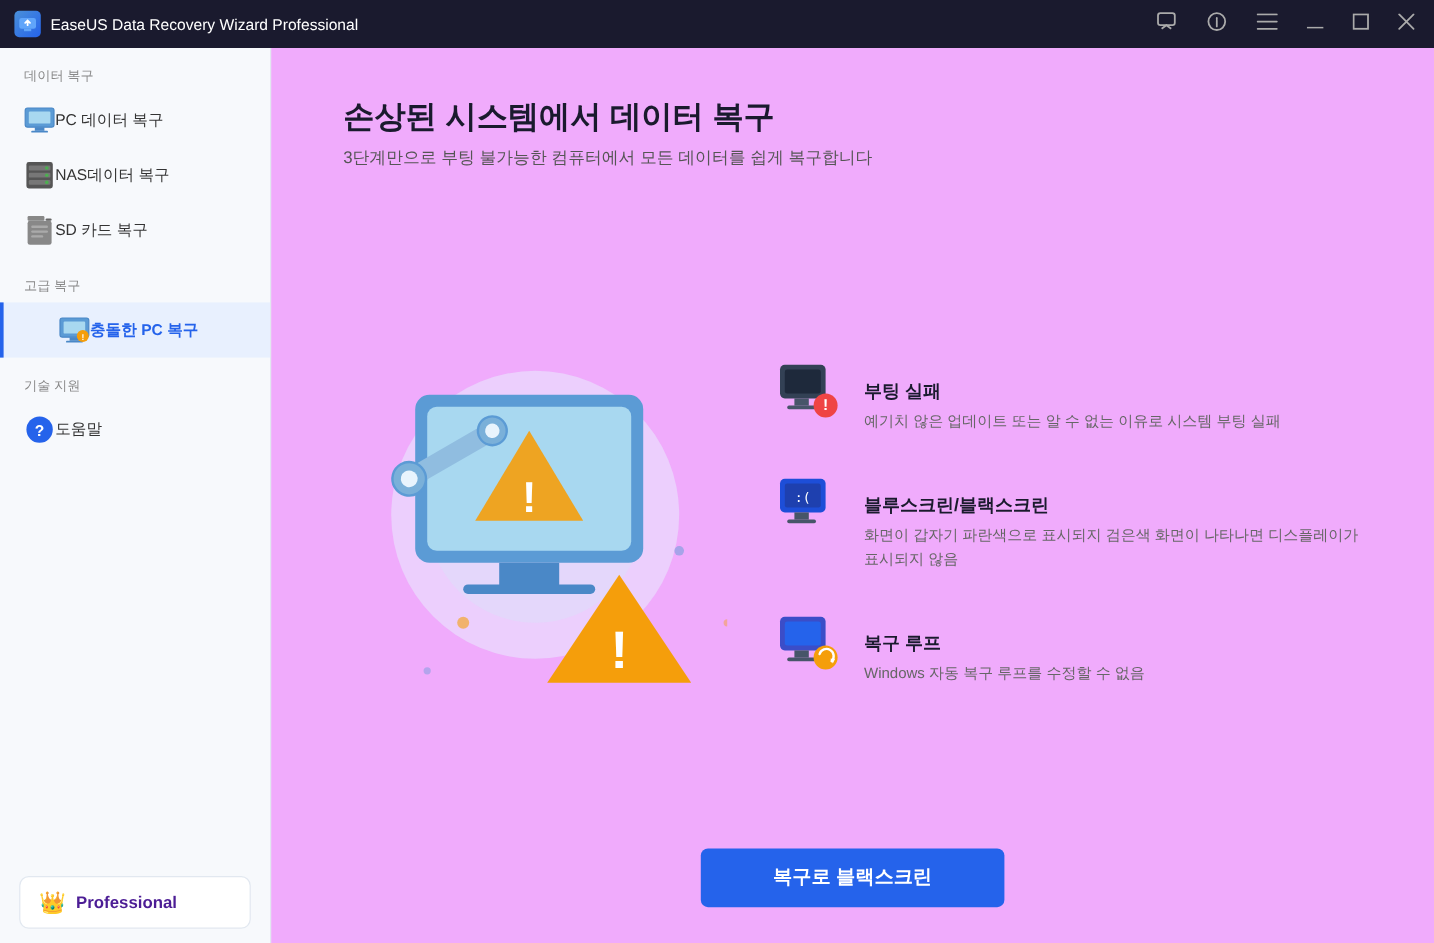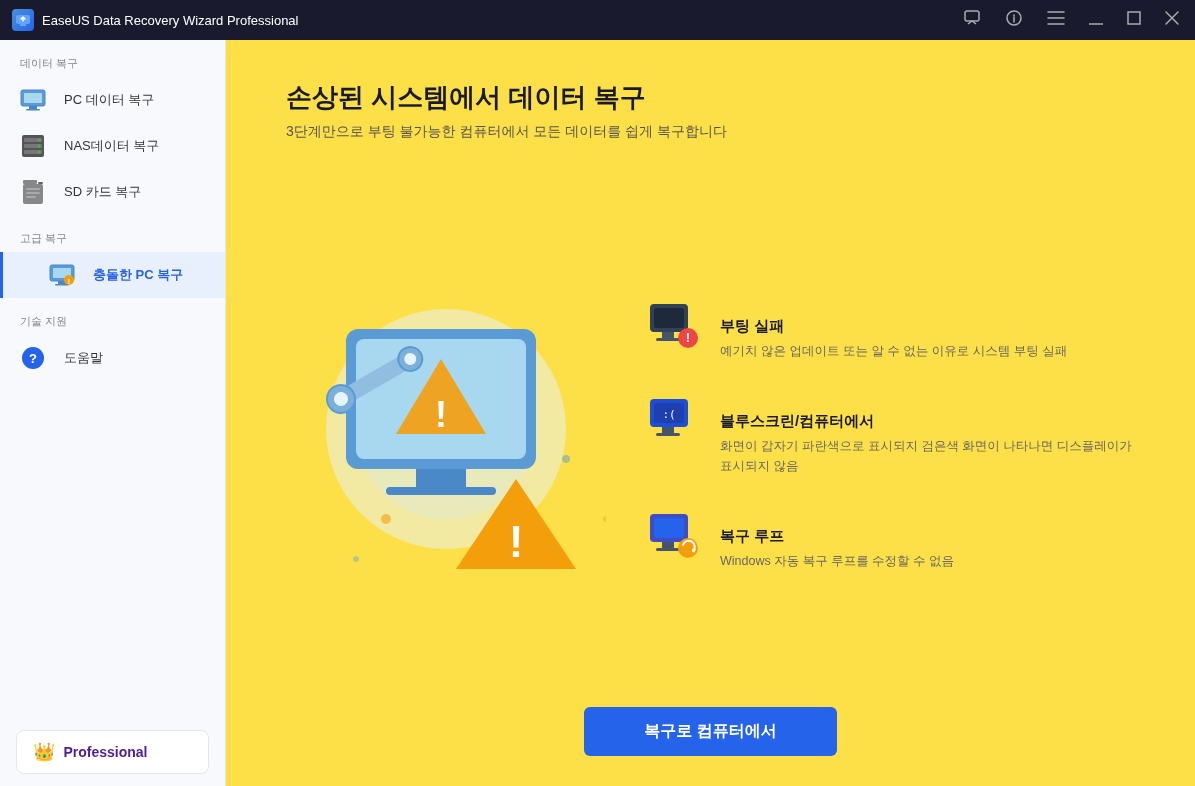--- a/index.html
+++ b/index.html
@@ -66,21 +66,21 @@
     }
     .sidebar-section-label {
       color: #888;
       font-size: 11px;
       padding: 16px 20px 6px 20px;
       font-weight: 500;
     }
     .sidebar-item {
       display: flex;
       align-items: center;
-      gap: 18px;
+      gap: 0;
       padding: 10px 20px;
       cursor: pointer;
       border-radius: 0;
       color: #333;
       font-size: 13px;
       position: relative;
       text-align: right;
     }
     .sidebar-item.active {
       background: #e8f0fe;
@@ -131,21 +131,21 @@
     }
     .pro-label {
       color: #4c1d95;
       font-size: 14px;
       font-weight: 600;
     }
 
     
     .main-content {
       flex: 1;
-      background: #fde047;
+      background: #f0abfc;
       padding: 40px 60px 30px 60px;
       display: flex;
       flex-direction: column;
     }
     .main-title {
       font-size: 26px;
       font-weight: 700;
       color: #1a1a2e;
       margin-bottom: 8px;
     }
@@ -422,21 +422,21 @@
           <div class="feature-icon-wrap">
             <svg width="52" height="48" viewBox="0 0 52 48" fill="none">
               <rect x="2" y="2" width="38" height="28" rx="4" fill="#1d4ed8"></rect>
               <rect x="6" y="6" width="30" height="20" rx="2" fill="#1e40af"></rect>
               <text x="21" y="21" text-anchor="middle" fill="white" font-size="11" font-family="monospace">:( </text>
               <rect x="14" y="30" width="12" height="6" fill="#475569"></rect>
               <rect x="8" y="36" width="24" height="3" rx="1.5" fill="#475569"></rect>
             </svg>
           </div>
           <div class="feature-text">
-            <h3>블루스크린/컴퓨터에서</h3>
+            <h3>블루스크린/블랙스크린</h3>
             <p>화면이 갑자기 파란색으로 표시되지 검은색 화면이 나타나면 디스플레이가 표시되지 않음</p>
           </div>
         </div>
 
         <div class="feature-item">
           <div class="feature-icon-wrap">
             <svg width="52" height="48" viewBox="0 0 52 48" fill="none">
               <rect x="2" y="2" width="38" height="28" rx="4" fill="#3b4dc8"></rect>
               <rect x="6" y="6" width="30" height="20" rx="2" fill="#2563eb"></rect>
               <rect x="14" y="30" width="12" height="6" fill="#475569"></rect>
@@ -449,16 +449,16 @@
           </div>
           <div class="feature-text">
             <h3>복구 루프</h3>
             <p>Windows 자동 복구 루프를 수정할 수 없음</p>
           </div>
         </div>
       </div>
     </div>
 
     <div class="bottom-area">
-      <button class="recover-btn">복구로 컴퓨터에서</button>
+      <button class="recover-btn">복구로 블랙스크린</button>
     </div>
   </div>
 </div>
 
 </body></html>

